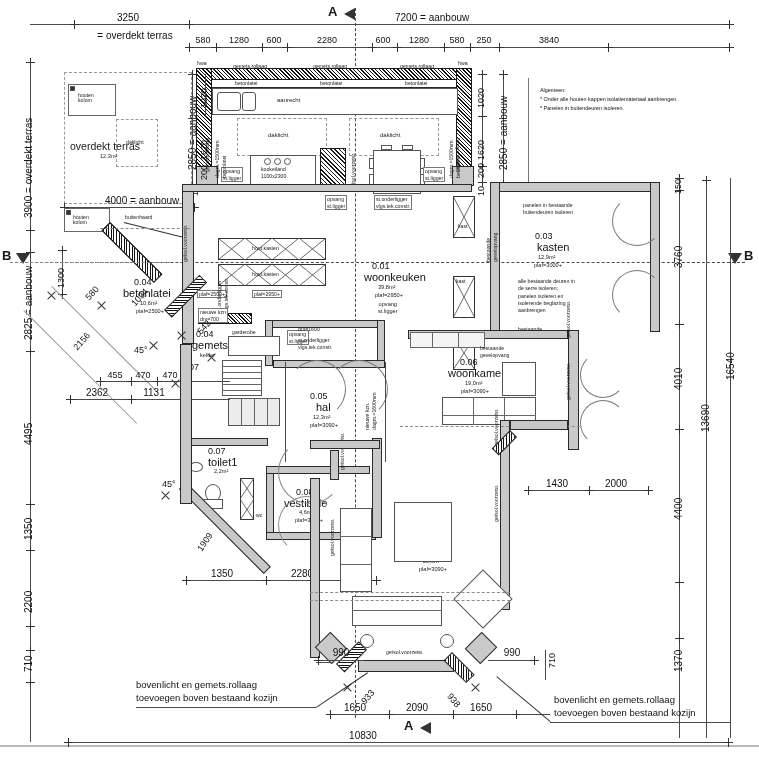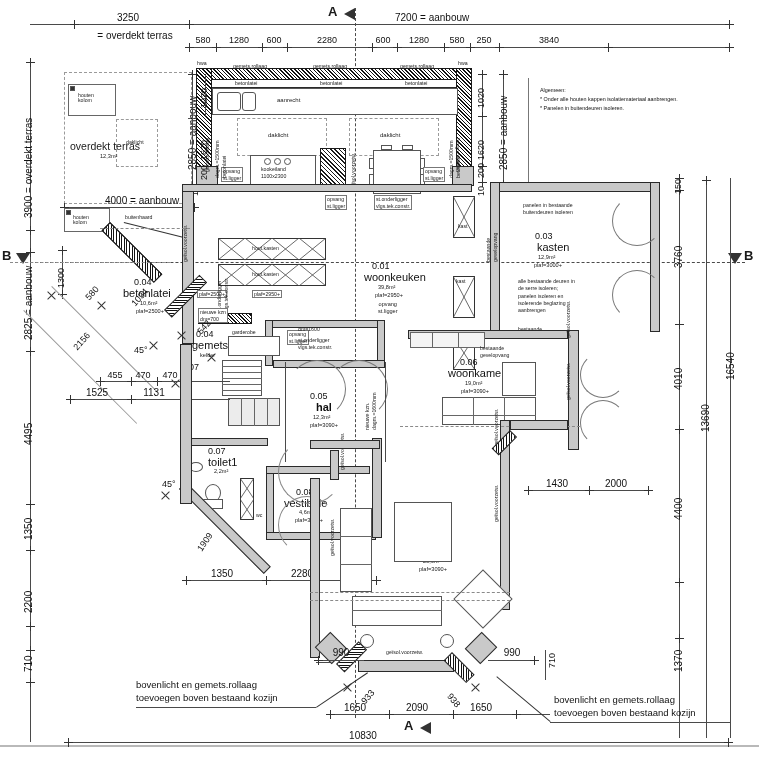--- a/index.html
+++ b/index.html
@@ -340,21 +340,21 @@
   <div class="ln hl" style="left:222px;top:372px;width:40px;background:#666;"></div>
   <div class="ln hl" style="left:222px;top:378px;width:40px;background:#666;"></div>
   <div class="ln hl" style="left:222px;top:384px;width:40px;background:#666;"></div>
   <div class="ln hl" style="left:222px;top:390px;width:40px;background:#666;"></div>
   <div class="box" style="left:228px;top:398px;width:52px;height:28px;background:#ececec;"></div>
   <div class="ln vl" style="left:241px;top:398px;height:28px;background:#666;"></div>
   <div class="ln vl" style="left:254px;top:398px;height:28px;background:#666;"></div>
   <div class="ln vl" style="left:267px;top:398px;height:28px;background:#666;"></div>
 
   <div class="t rmno" style="left:310px;top:392px;">0.05</div>
-  <div class="t rmname" style="left:316px;top:402px;font-weight:bold;">hal</div>
+  <div class="t rmname" style="left:316px;top:402px;">hal</div>
   <div class="t rmarea" style="left:313px;top:415px;">12,3m²</div>
   <div class="t rmarea" style="left:310px;top:423px;">plaf=3090+</div>
   <div class="t tiny" style="left:298px;top:327px;">dm=1600</div>
   <div class="t tiny" style="left:298px;top:337px;white-space:pre;line-height:1.3;">st.onderligger
 vlgs.tek.constr.</div>
   <div class="t tiny vert" style="left:364px;top:430px;transform:rotate(-90deg);white-space:pre;line-height:1.3;">nieuwe kzn.
 dagm.=1600mm</div>
 
   <div class="wall" style="left:273px;top:360px;width:112px;height:8px;"></div>
   <div class="arc" style="left:288px;top:360px;width:56px;height:56px;border-color:transparent;border-top-color:#777;border-right-color:#777;"></div>
@@ -556,21 +556,21 @@
   <div class="tick" style="left:180px;top:377px;"></div>
   <div class="t dim ctr" style="left:115px;top:371px;">455</div>
   <div class="t dim ctr" style="left:143px;top:371px;">470</div>
   <div class="t dim ctr" style="left:170px;top:371px;">470</div>
   <div class="t dim" style="left:184px;top:363px;">107</div>
 
   <div class="ln hl" style="left:70px;top:399px;width:160px;"></div>
   <div class="tick" style="left:66px;top:395px;"></div>
   <div class="tick" style="left:127px;top:395px;"></div>
   <div class="tick" style="left:180px;top:395px;"></div>
-  <div class="t dimb ctr" style="left:97px;top:388px;">1525</div>
+  <div class="t dimb ctr" style="left:97px;top:388px;">2362</div>
   <div class="t dimb ctr" style="left:154px;top:388px;">1131</div>
 
   <div class="dash" style="left:10px;top:262px;width:160px;"></div>
   <div class="dash" style="left:100px;top:228px;width:90px;"></div>
   <div class="dash" style="left:400px;top:426px;width:180px;"></div>
   <div class="dash" style="left:310px;top:592px;width:200px;"></div>
   <div class="dash" style="left:310px;top:600px;width:200px;"></div>
 
   <div class="wall" style="left:180px;top:344px;width:12px;height:160px;"></div>
   <div class="wall" style="left:372px;top:438px;width:10px;height:100px;"></div>

